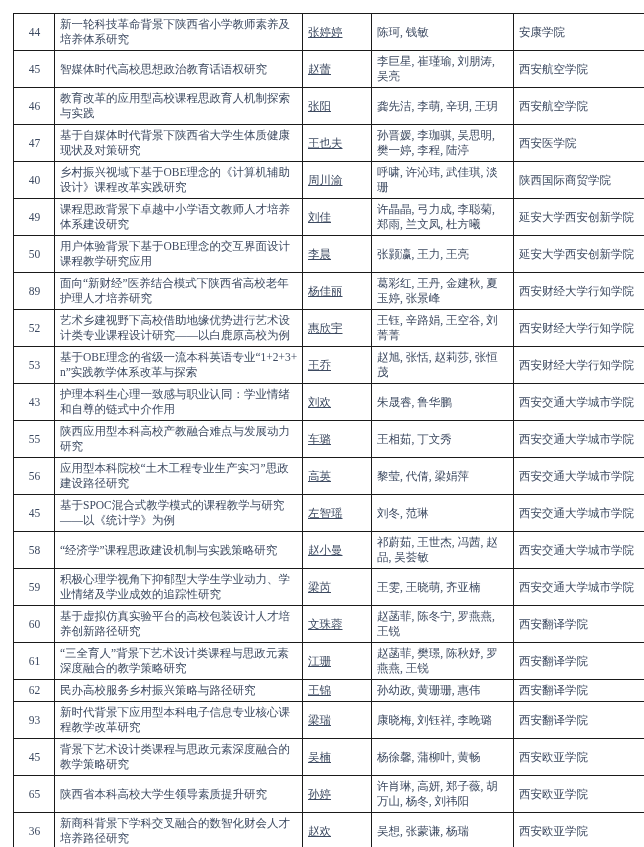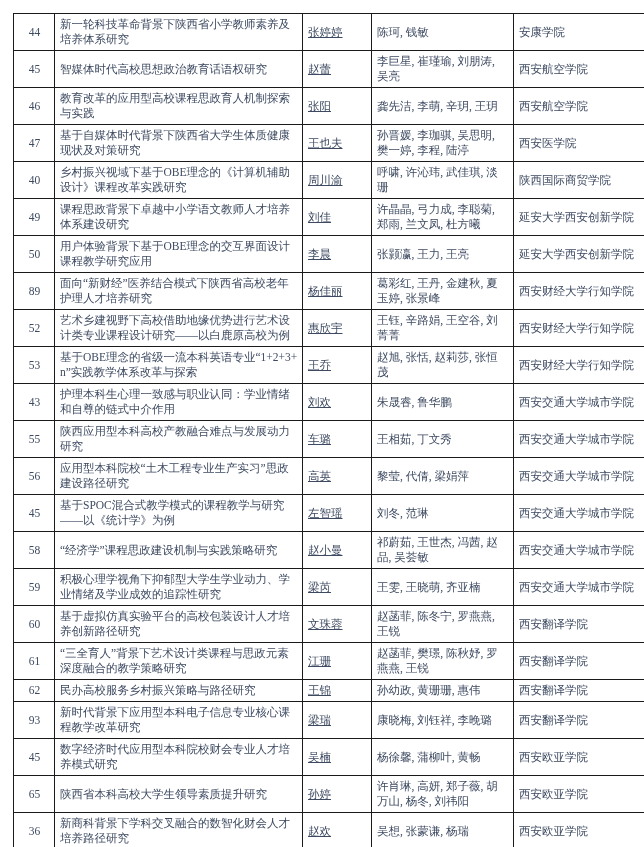--- a/index.html
+++ b/index.html
@@ -396,21 +396,21 @@
           </td>
           <td class="col-inst">
             <span class="cell-inner">西安翻译学院</span>
           </td>
         </tr>
         <tr>
           <td class="col-no">
             <span class="cell-inner">45</span>
           </td>
           <td class="col-title">
-            <span class="cell-inner">数字经济时代应用型本科院校财会专业人才培养模式研究</span>
+            <span class="cell-inner">背景下艺术设计类课程与思政元素深度融合的教学策略研究</span>
           </td>
           <td class="col-leader">
             <span class="cell-inner">吴楠</span>
           </td>
           <td class="col-members">
             <span class="cell-inner">杨徐馨, 蒲柳叶, 黄畅</span>
           </td>
           <td class="col-inst">
             <span class="cell-inner">西安欧亚学院</span>
           </td>

